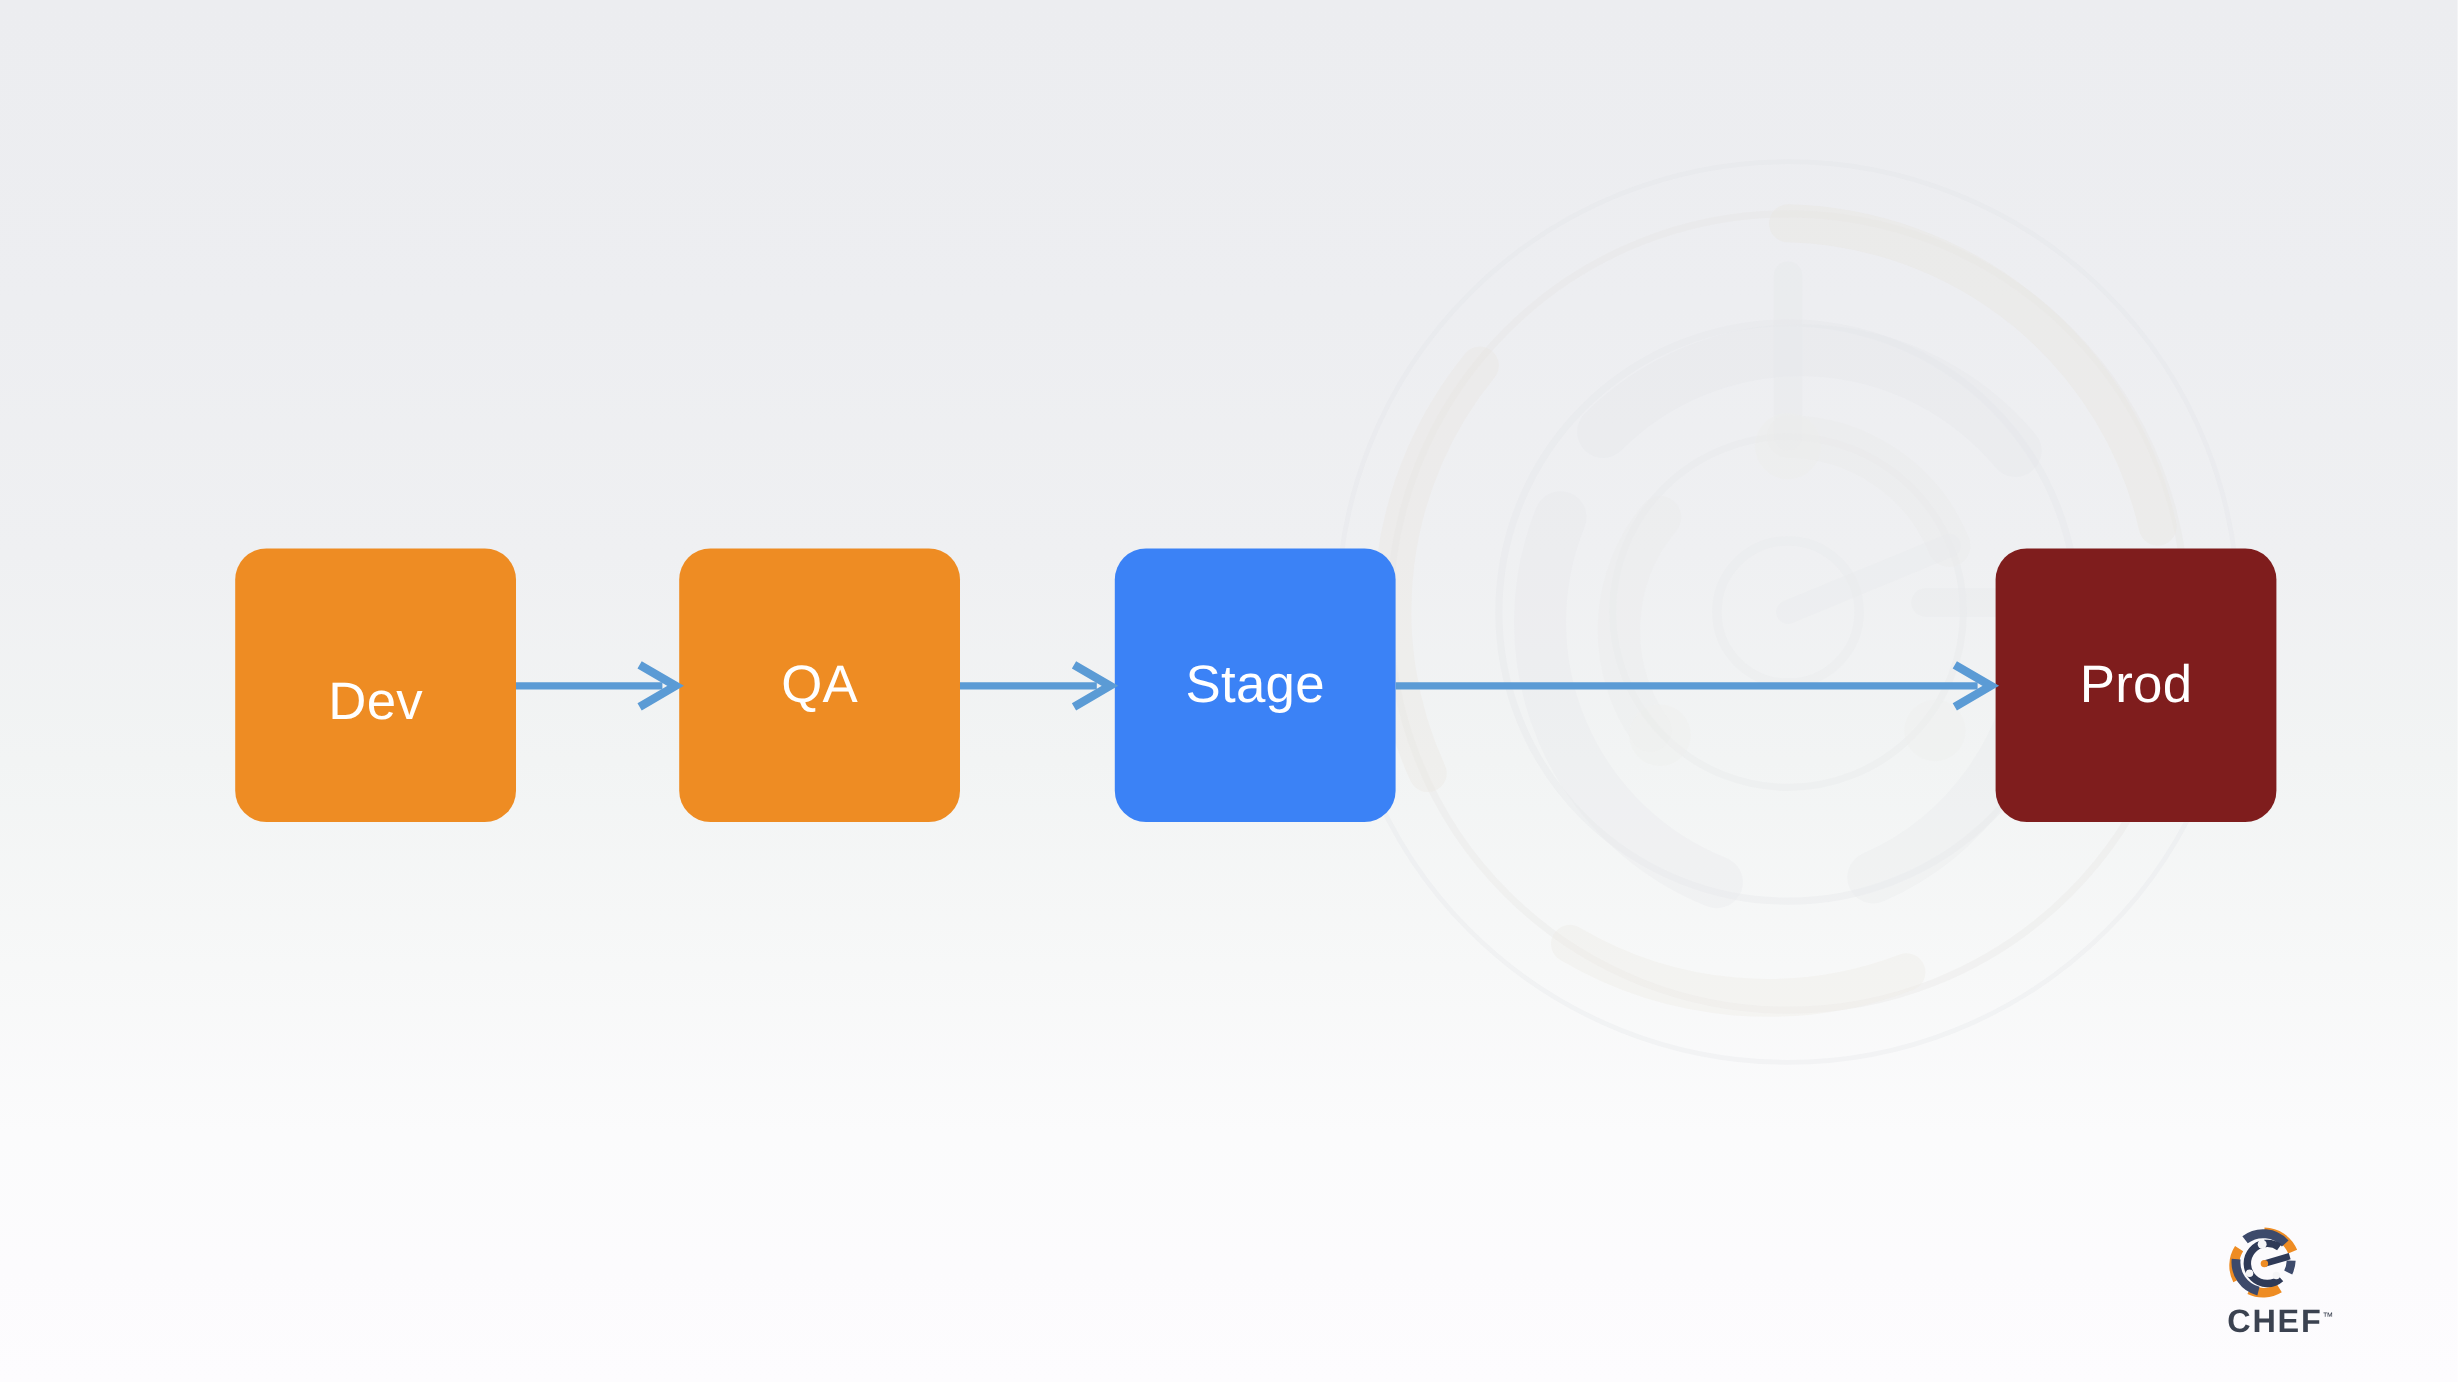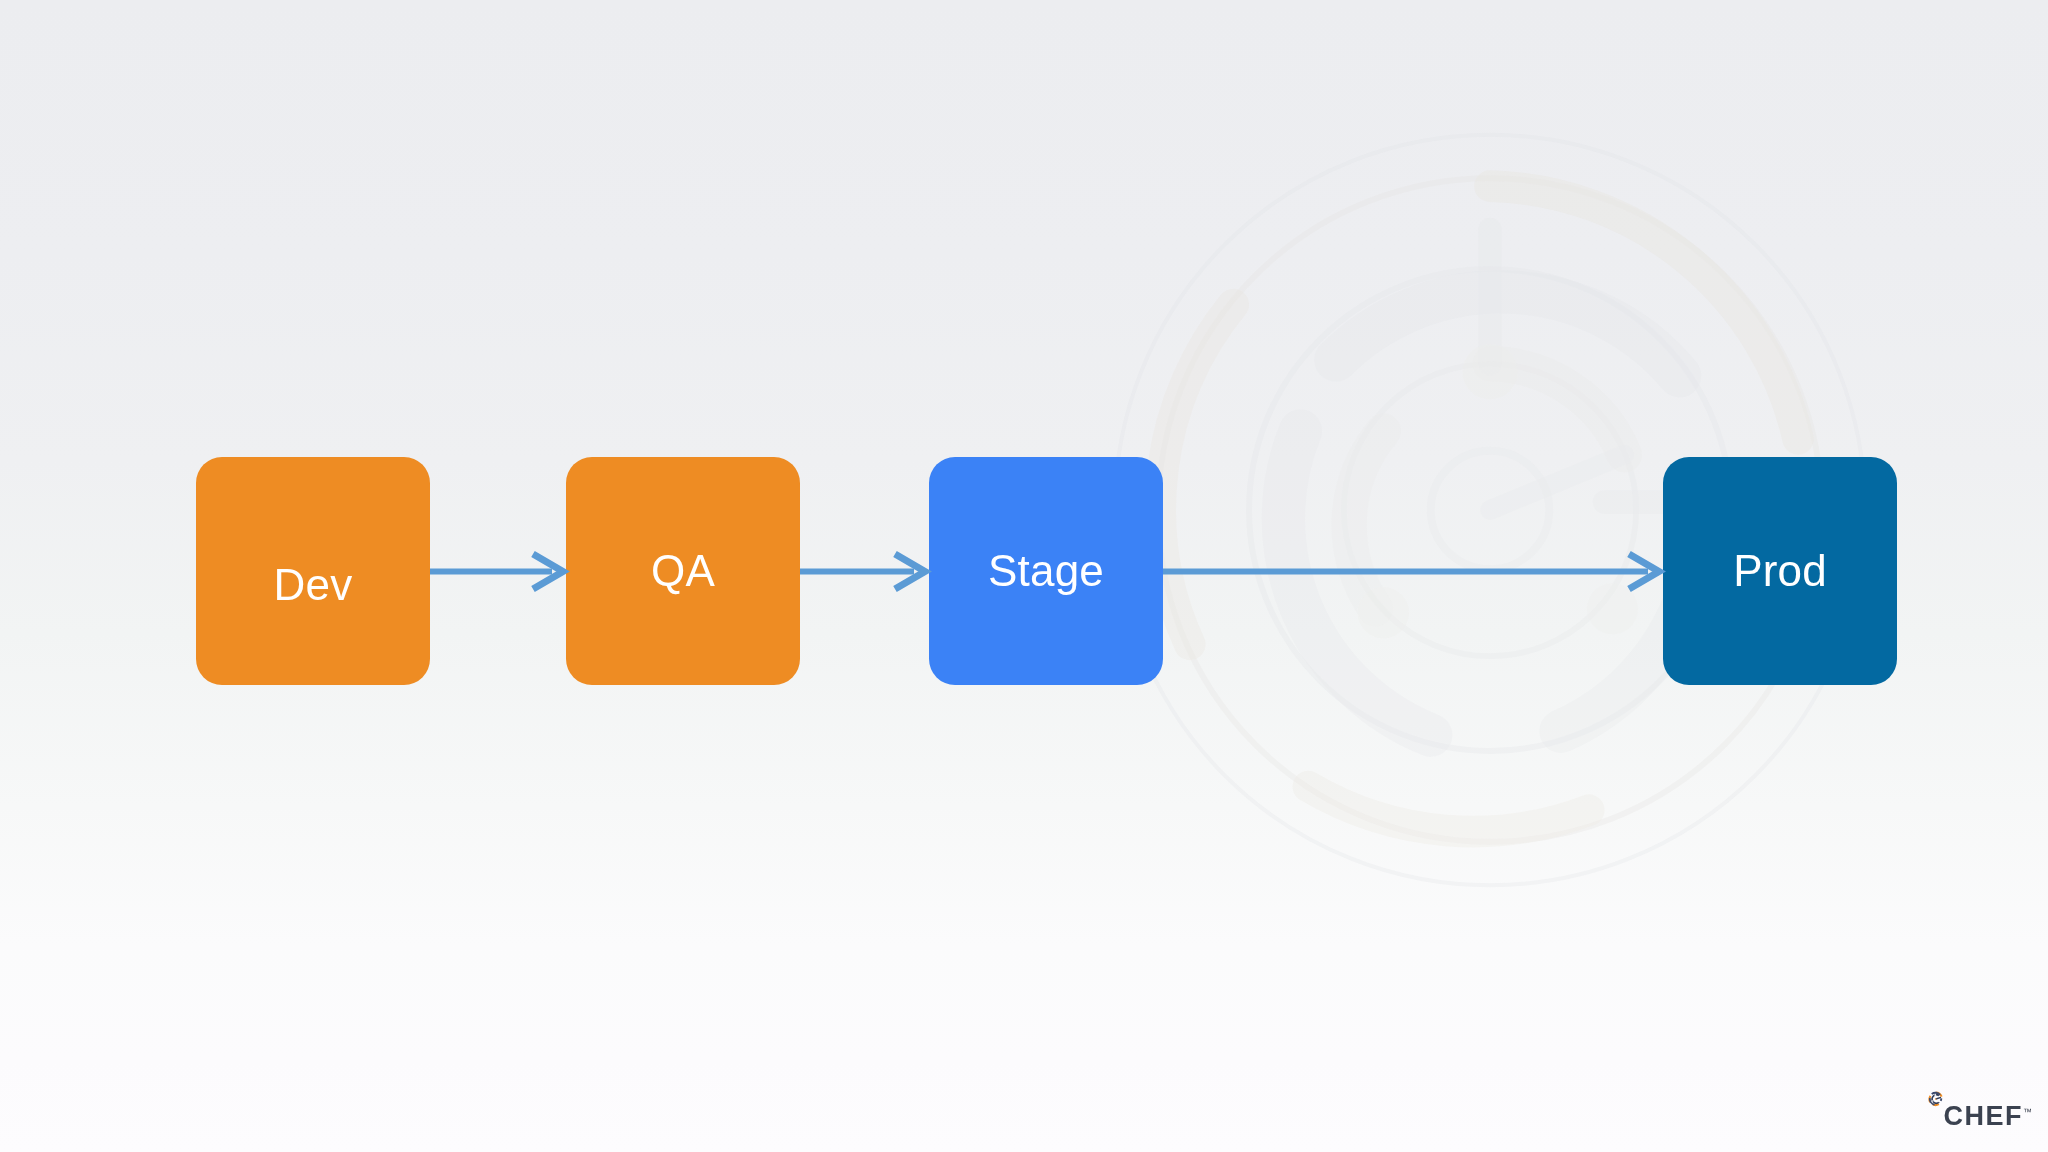--- a/index.html
+++ b/index.html
@@ -83,27 +83,27 @@
     left: 0;
     top: 0;
     width: 2048px;
     height: 1152px;
     pointer-events: none;
   }
 
   
   #chef-logo {
     position: absolute;
-    left: 1928px;
+    left: 1856px;
     top: 1022px;
     width: 104px;
     height: 108px;
     display: flex;
-    flex-direction: row;
-    align-items: flex-end;
+    flex-direction: column;
+    align-items: flex-start;
   }
   #chef-logo-mark {
     width: 62px;
     height: 62px;
   }
   #chef-wordmark {
     margin-top: 4px;
     font-family: "Liberation Sans", sans-serif;
     font-size: 27px;
     font-weight: 700;
@@ -156,21 +156,21 @@
     </div>
 
     <div class="node" id="node-qa" style="background:#EE8C23;">
       <span class="node-label" style="color: rgb(255, 255, 255);">QA</span>
     </div>
 
     <div class="node" id="node-stage" style="background:#3b82f6;">
       <span class="node-label" style="color: rgb(255, 255, 255);">Stage</span>
     </div>
 
-    <div class="node" id="node-prod" style="background:#0369a1;">
+    <div class="node" id="node-prod" style="background:#7f1d1d;">
       <span class="node-label" style="color: rgb(255, 255, 255);">Prod</span>
     </div>
 
     <svg id="connectors" viewBox="0 0 2048 1152" xmlns="http://www.w3.org/2000/svg" aria-hidden="true">
       <g stroke="#5B9BD5" stroke-width="6" fill="none" stroke-linecap="butt">
 
         <g>
           <line x1="430" y1="571.5" x2="552" y2="571.5"></line>
           <polyline points="533,554 563,571.5 533,589" stroke-width="7" stroke-linejoin="miter" stroke-linecap="butt"></polyline>
         </g>

